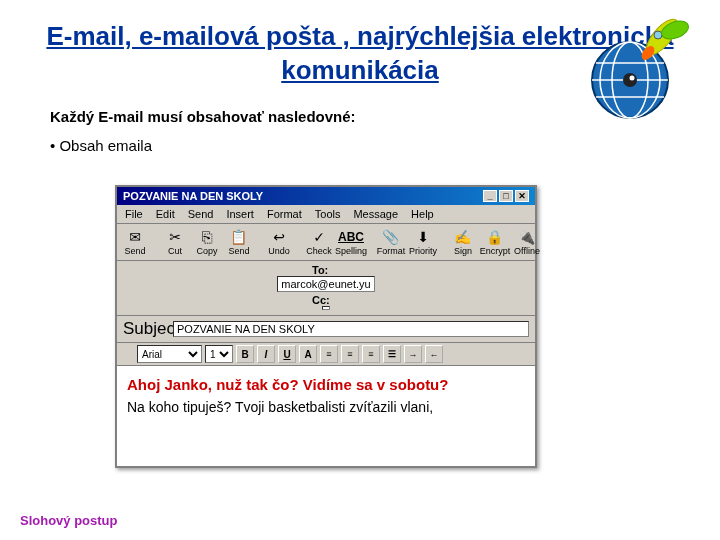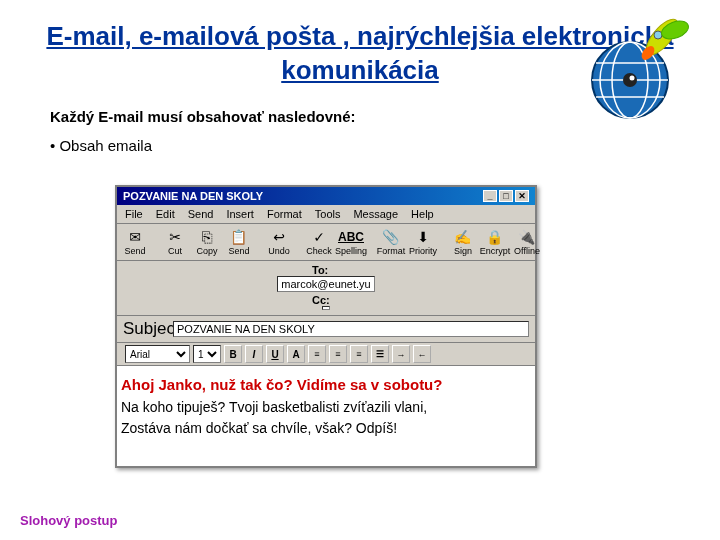--- a/index.html
+++ b/index.html
@@ -210,21 +210,21 @@
       border: 1px inset #808080;
       padding: 1px 3px;
       font-size: 11px;
       height: 16px;
     }
 
     
     .format-bar {
       background: #d4d0c8;
       border-bottom: 1px solid #808080;
-      padding: 2px 8px;
+      padding: 2px 20px;
       display: flex;
       align-items: center;
       gap: 3px;
     }
 
     .font-select {
       width: 65px;
       height: 18px;
       font-size: 10px;
       background: white;
@@ -249,21 +249,21 @@
       cursor: pointer;
       display: flex;
       align-items: center;
       justify-content: center;
     }
 
     
     .email-body {
       background: white;
       min-height: 100px;
-      padding: 8px 4px;
+      padding: 8px 10px;
       font-size: 14px;
       color: #000;
       line-height: 1.5;
     }
 
     
     .footer-text {
       position: absolute;
       bottom: 12px;
       left: 20px;
@@ -421,19 +421,18 @@
       <div class="fmt-btn" style="font-size:9px;">≡</div>
       <div class="fmt-btn" style="font-size:9px;">≡</div>
       <div class="fmt-btn" style="font-size:9px;">☰</div>
       <div class="fmt-btn" style="font-size:9px;">→</div>
       <div class="fmt-btn" style="font-size:9px;">←</div>
     </div>
 
     <div class="email-body">
       <div style="font-weight:bold; font-size:15px; color:#cc0000;">Ahoj Janko, nuž tak čo? Vidíme sa v sobotu?</div>
       <div style="font-size:14px;">Na koho tipuješ? Tvoji basketbalisti zvíťazili vlani,</div>
-      <div style="font-size:14px;">Zostáva nám dočkať sa chvíle, však? Odpíš!</div>
     </div>
   </div>
 
   <div class="footer-text">Slohový postup</div>
 
 </div>
 
 </body></html>

